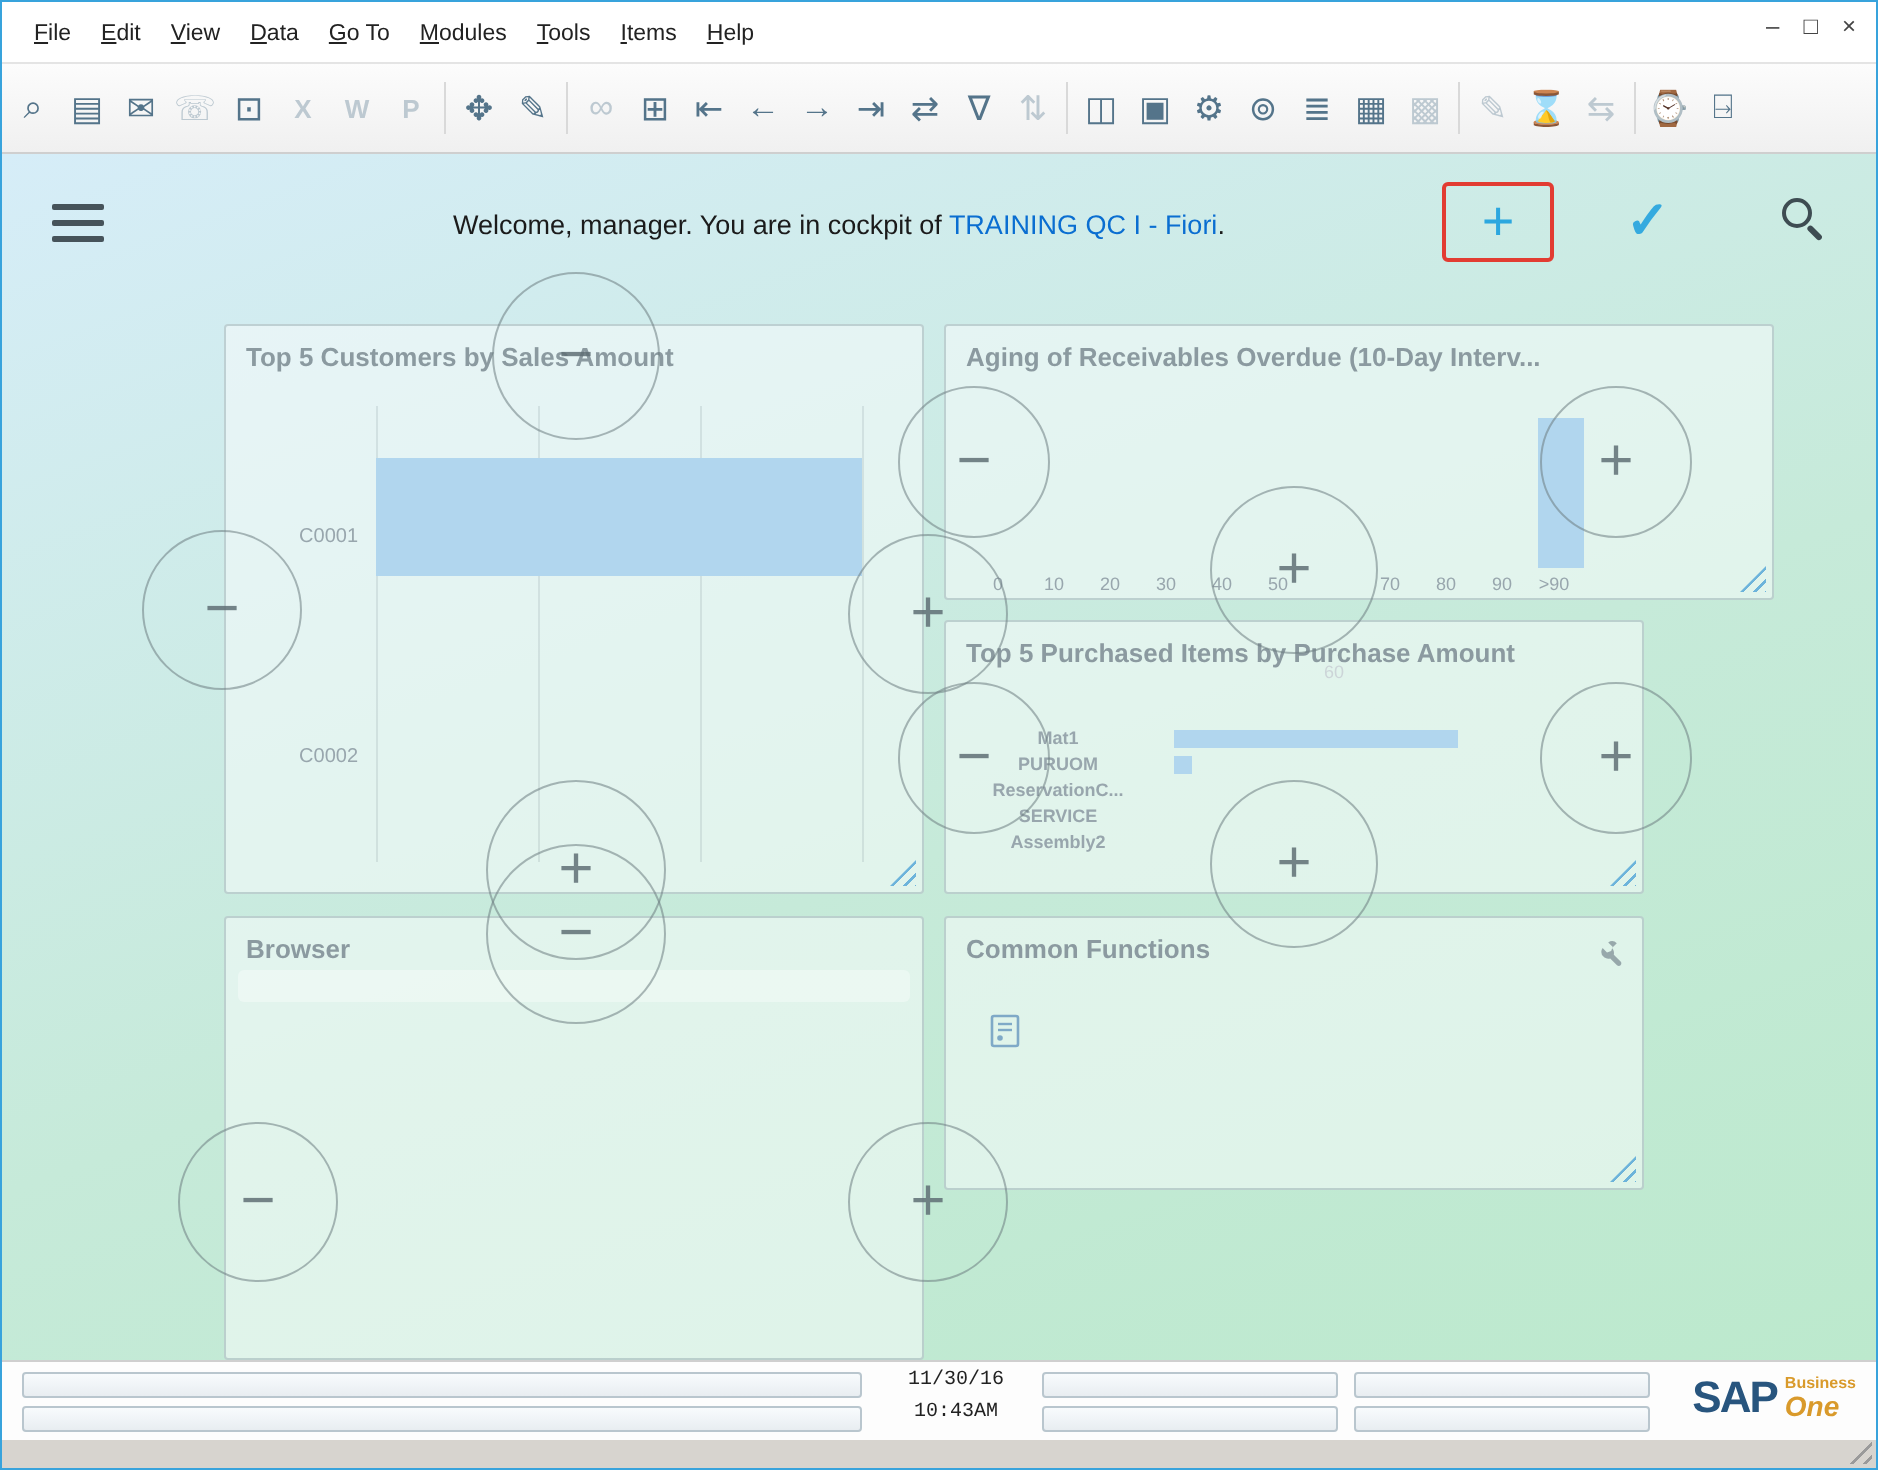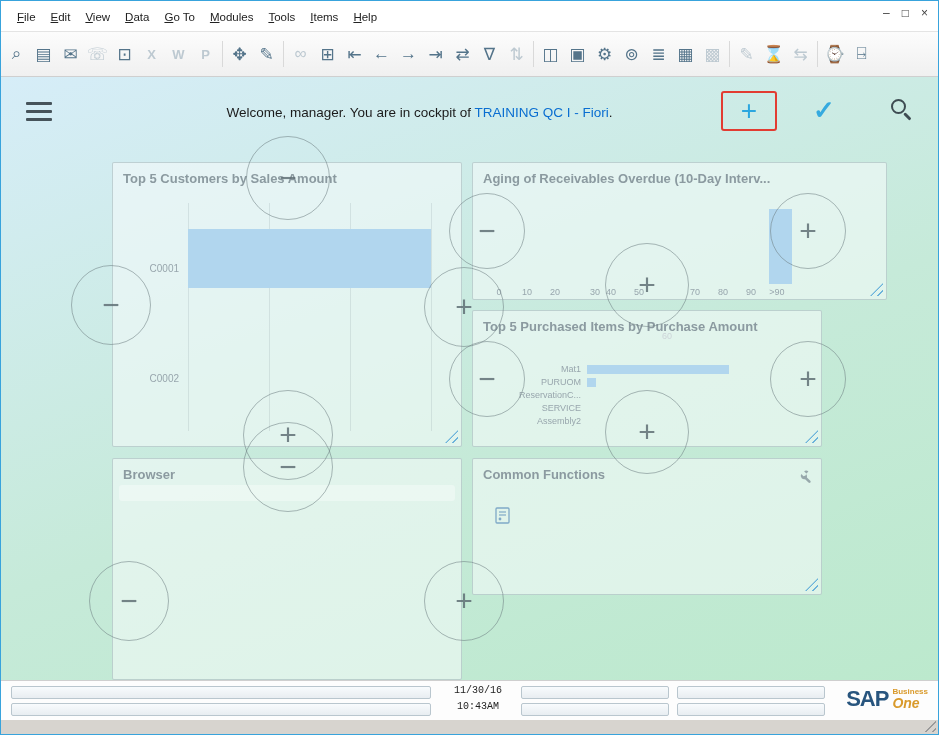--- a/index.html
+++ b/index.html
@@ -39,21 +39,21 @@
 
   .widget { position:absolute; background:rgba(248,252,251,0.55); border:1px solid rgba(150,172,176,0.5); border-radius:2px; }
   .widget h3 { margin:0; padding:8px 10px 0; font-size:13px; color:#8b9aa0; font-weight:bold; white-space:nowrap; overflow:hidden; }
 
   .circle { position:absolute; border:1px solid rgba(110,125,130,0.55); border-radius:50%; display:flex; align-items:center; justify-content:center; color:rgba(95,110,116,0.85); font-size:30px; z-index:6; cursor:pointer; background:transparent; }
 
   .bar { position:absolute; background:#b1d6ee; }
   .gridline { position:absolute; width:1px; background:rgba(140,160,165,0.22); }
   .axis-label { position:absolute; color:#98a6ad; font-size:10px; }
   .tick { position:absolute; color:#98a6ad; font-size:9px; width:28px; text-align:center; }
-  .cat-label { position:absolute; color:#98a6ad; font-size:9px; width:104px; text-align:right; white-space:nowrap; overflow:hidden; }
+  .cat-label { position:absolute; color:#98a6ad; font-size:9px; width:104px; text-align:center; white-space:nowrap; overflow:hidden;font-weight:bold; }
 
   .grip { position:absolute; right:3px; bottom:3px; width:13px; height:13px; clip-path:polygon(100% 0,100% 100%,0 100%); background:repeating-linear-gradient(135deg,#58a8d8 0 1.5px,transparent 1.5px 4.5px); opacity:.85; cursor:nwse-resize; }
 
   .wrench { position:absolute; right:10px; top:10px; }
   .fn-icon { position:absolute; left:22px; top:48px; }
   .browser-bar { position:absolute; left:6px; top:26px; width:336px; height:16px; background:rgba(255,255,255,0.35); border-radius:3px; }
 
   
   .statusbar { height:40px; background:#fdfdfd; border-top:1px solid #cfcfcf; position:relative; }
   .sb-field { position:absolute; height:13px; border:1px solid #b9c6ce; border-radius:2px; background:linear-gradient(#f8fbfd,#e8edf1); }
@@ -160,21 +160,21 @@
       <div class="bar" style="left:75px;top:66px;width:243px;height:59px;"></div>
       <div class="grip"></div>
     </div>
 
     <div class="widget" style="left:471px;top:85px;width:415px;height:138px;">
       <h3>Aging of Receivables Overdue (10-Day Interv...</h3>
       <div class="bar" style="left:296px;top:46px;width:23px;height:75px;"></div>
       <span class="tick" style="left:12px;top:124px;">0</span>
       <span class="tick" style="left:40px;top:124px;">10</span>
       <span class="tick" style="left:68px;top:124px;">20</span>
-      <span class="tick" style="left:108px;top:124px;">30</span>
+      <span class="tick" style="left:96px;top:124px;">30</span>
       <span class="tick" style="left:124px;top:124px;">40</span>
       <span class="tick" style="left:152px;top:124px;">50</span>
       <span class="tick" style="left:180px;top:124px;margin-top:44px;">60</span>
       <span class="tick" style="left:208px;top:124px;">70</span>
       <span class="tick" style="left:236px;top:124px;">80</span>
       <span class="tick" style="left:264px;top:124px;">90</span>
       <span class="tick" style="left:290px;top:124px;">&gt;90</span>
       <div class="grip"></div>
     </div>
 

